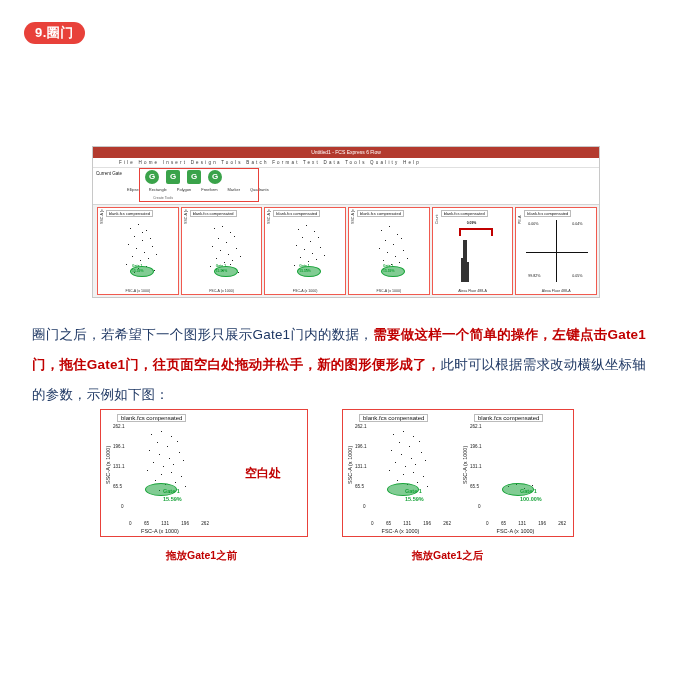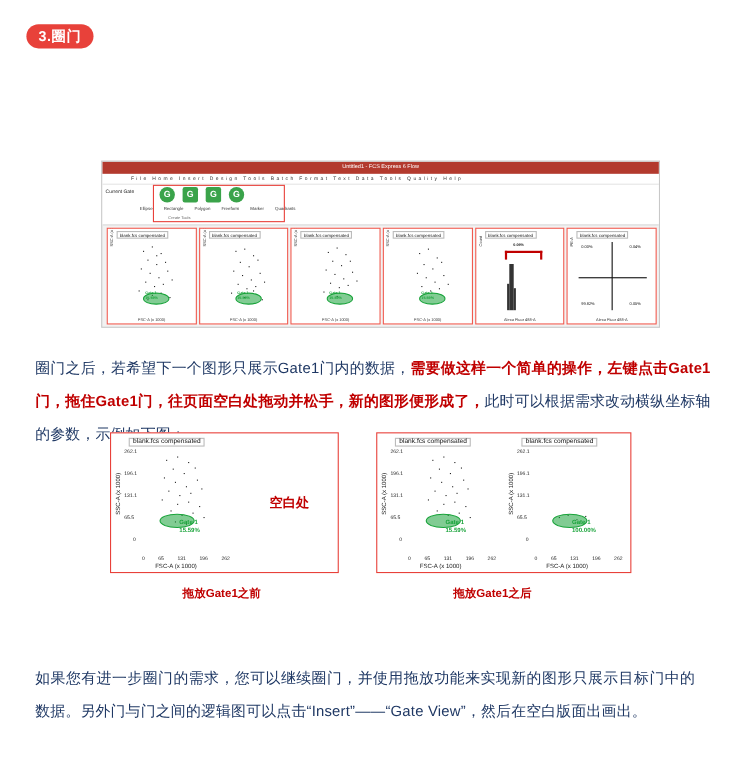--- a/index.html
+++ b/index.html
@@ -218,21 +218,21 @@
     border-right: 2px solid #c00000;
     border-top: 2px solid #c00000;
   }
   .quad-v { position:absolute; background:#111; }
   .quadnum { position:absolute; font-size:3.6px; color:#111; }
 
   
   .fig2 {
     position: absolute;
     left: 100px;
-    top: 393px;
+    top: 409px;
     width: 482px;
     height: 165px;
   }
   .f2box {
     position: absolute;
     border: 1.5px solid #e8413a;
     box-sizing: border-box;
     background: #fff;
     display: flex;
   }
@@ -315,21 +315,21 @@
     white-space: nowrap;
   }
   .cap-left  { left: 66px;  top: 140px; }
   .cap-right { left: 312px; top: 140px; }
 </style>
 </head>
 <body>
 
 <div class="page">
 
-  <div class="badge">3.圈门</div>
+  <div class="badge">9.圈门</div>
 
 
   <div class="fig1">
 
     <div class="fig1-titlebar">
       <span>Untitled1 - FCS Express 6 Flow</span>
     </div>
 
     <div class="fig1-menubar">
       <span>File   Home   Insert   Design   Tools   Batch   Format   Text   Data   Tools   Quality   Help</span>
@@ -628,17 +628,14 @@
           <span>262</span>
         </div>
         <div class="bp-xlab">FSC-A (x 1000)</div>
       </div>
     </div>
 
     <div class="cap cap-left">拖放Gate1之前</div>
     <div class="cap cap-right">拖放Gate1之后</div>
   </div>
 
-  <div class="para p3">
-    <span>如果您有进一步圈门的需求，您可以继续圈门，并使用拖放功能来实现新的图形只展示目标门中的数据。另外门与门之间的逻辑图可以点击“Insert”——“Gate View”，然后在空白版面出画出。</span>
-  </div>
 
 </div>
 
 </body></html>

